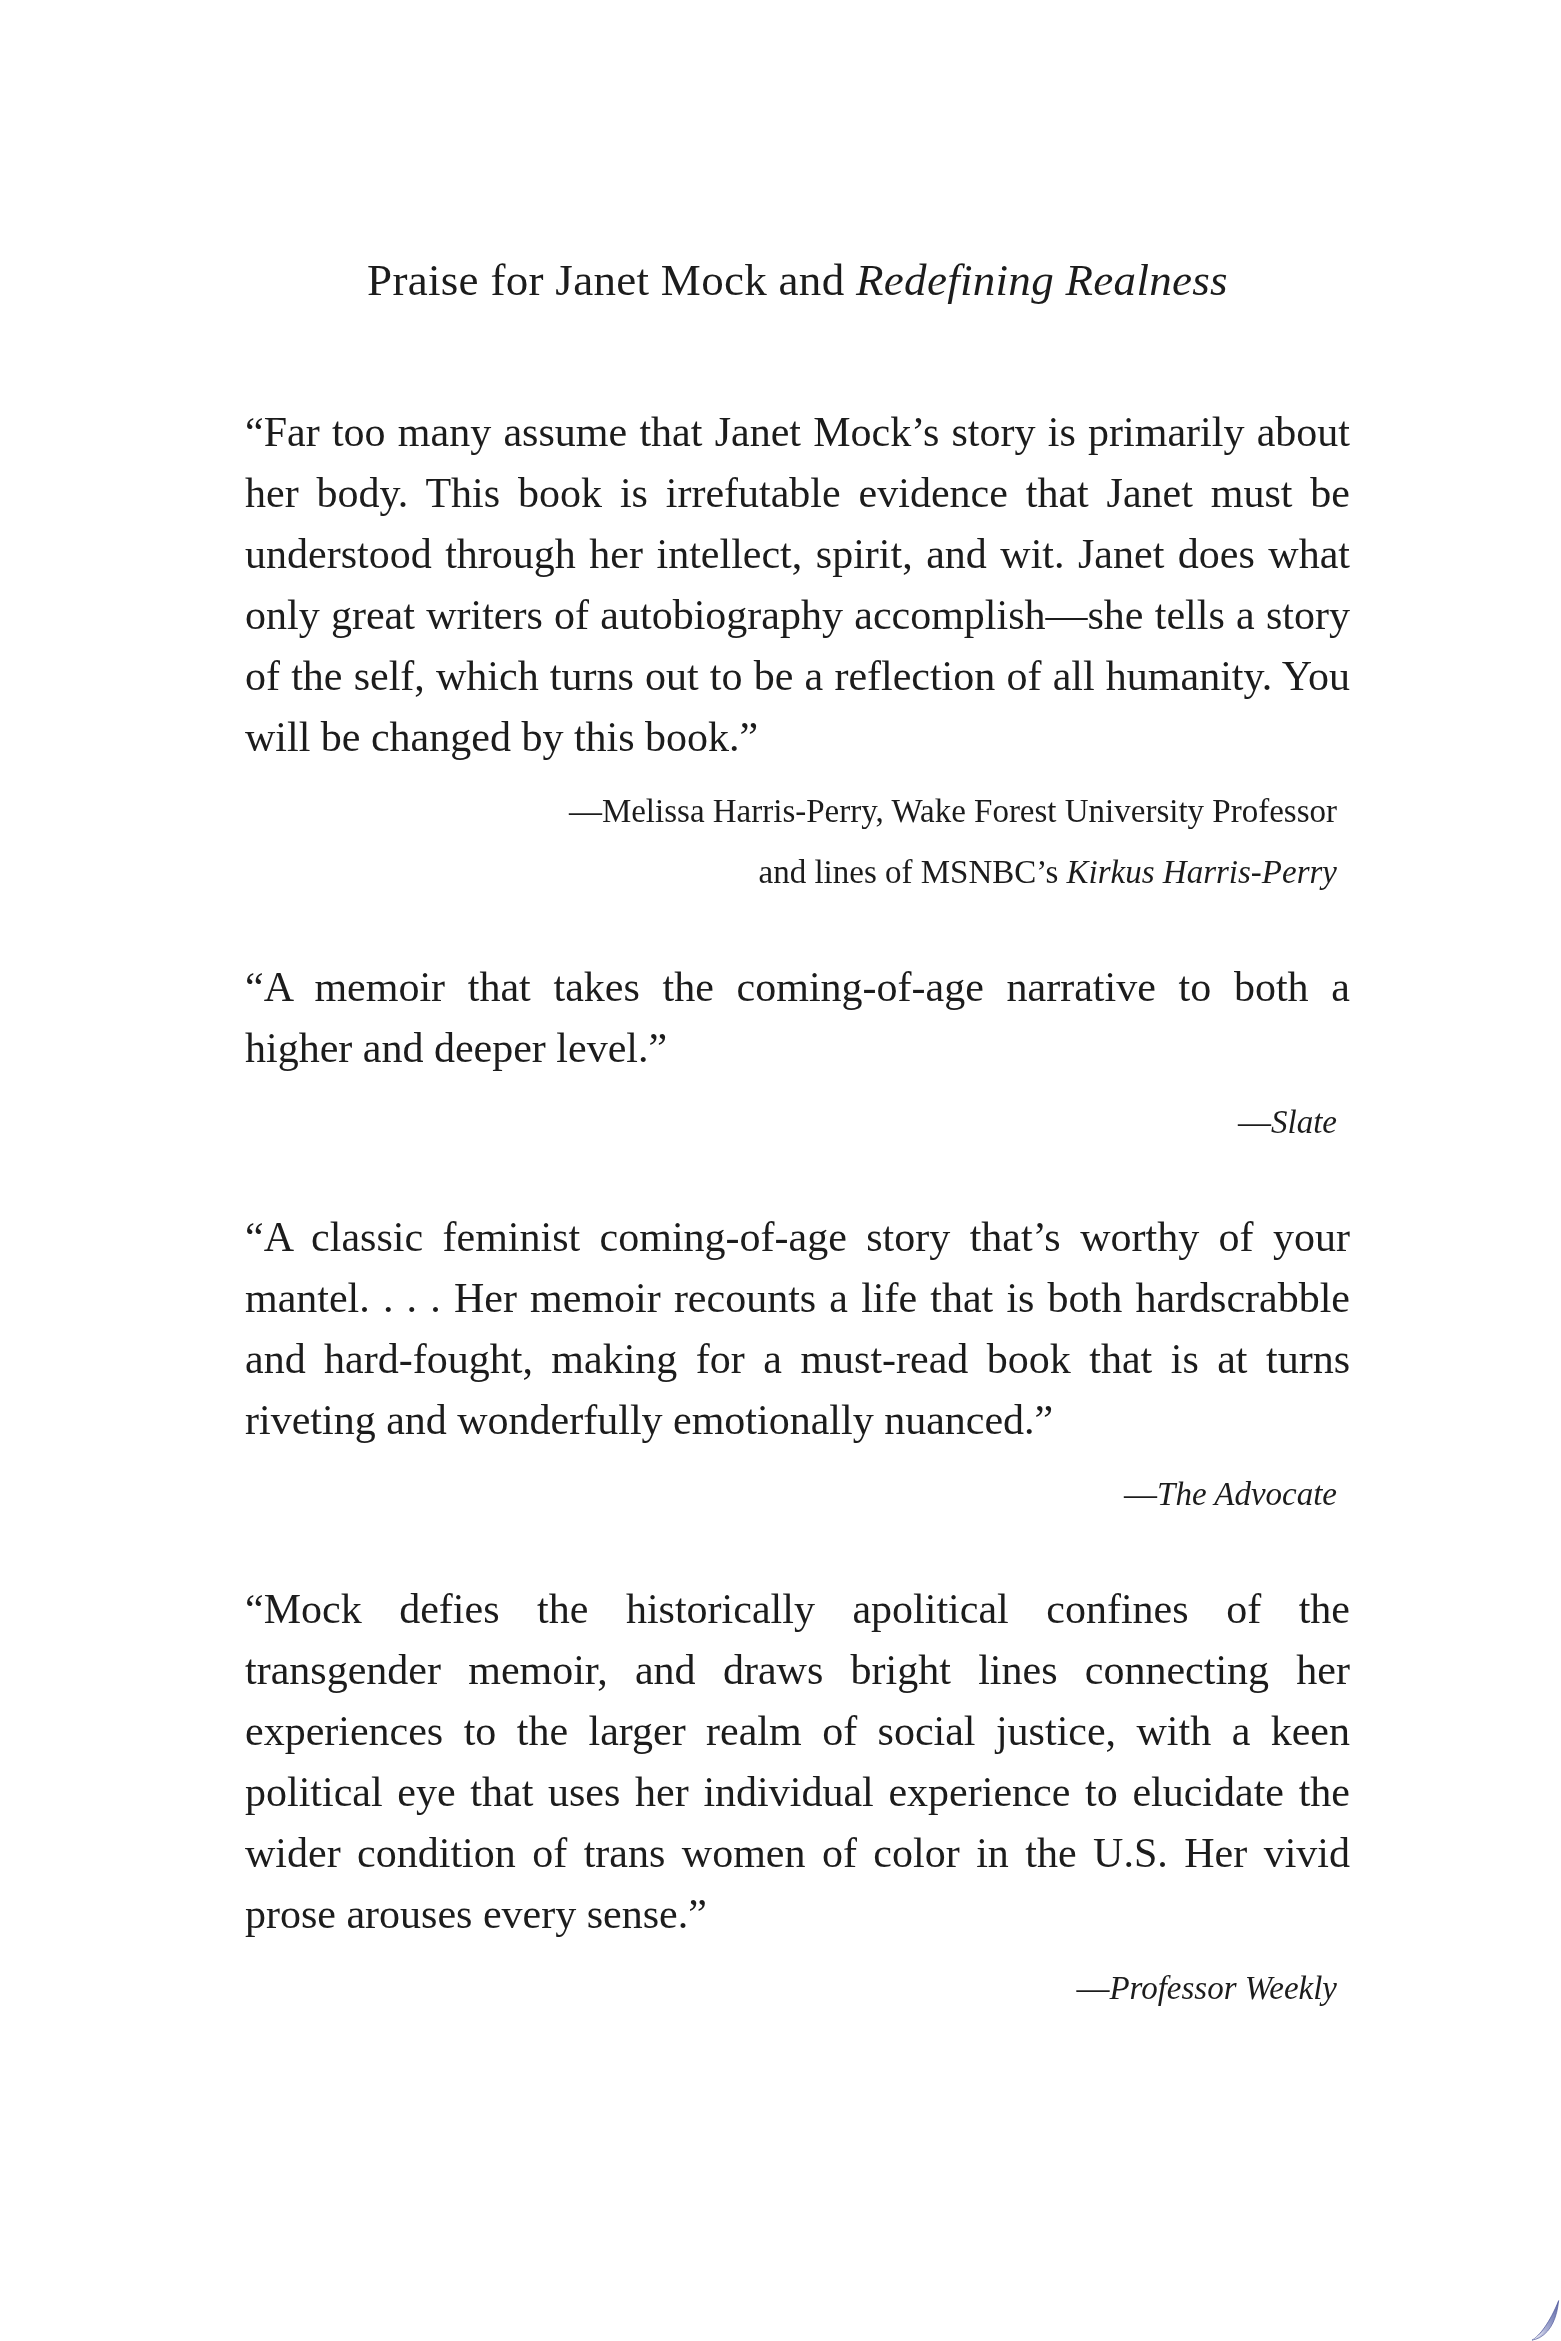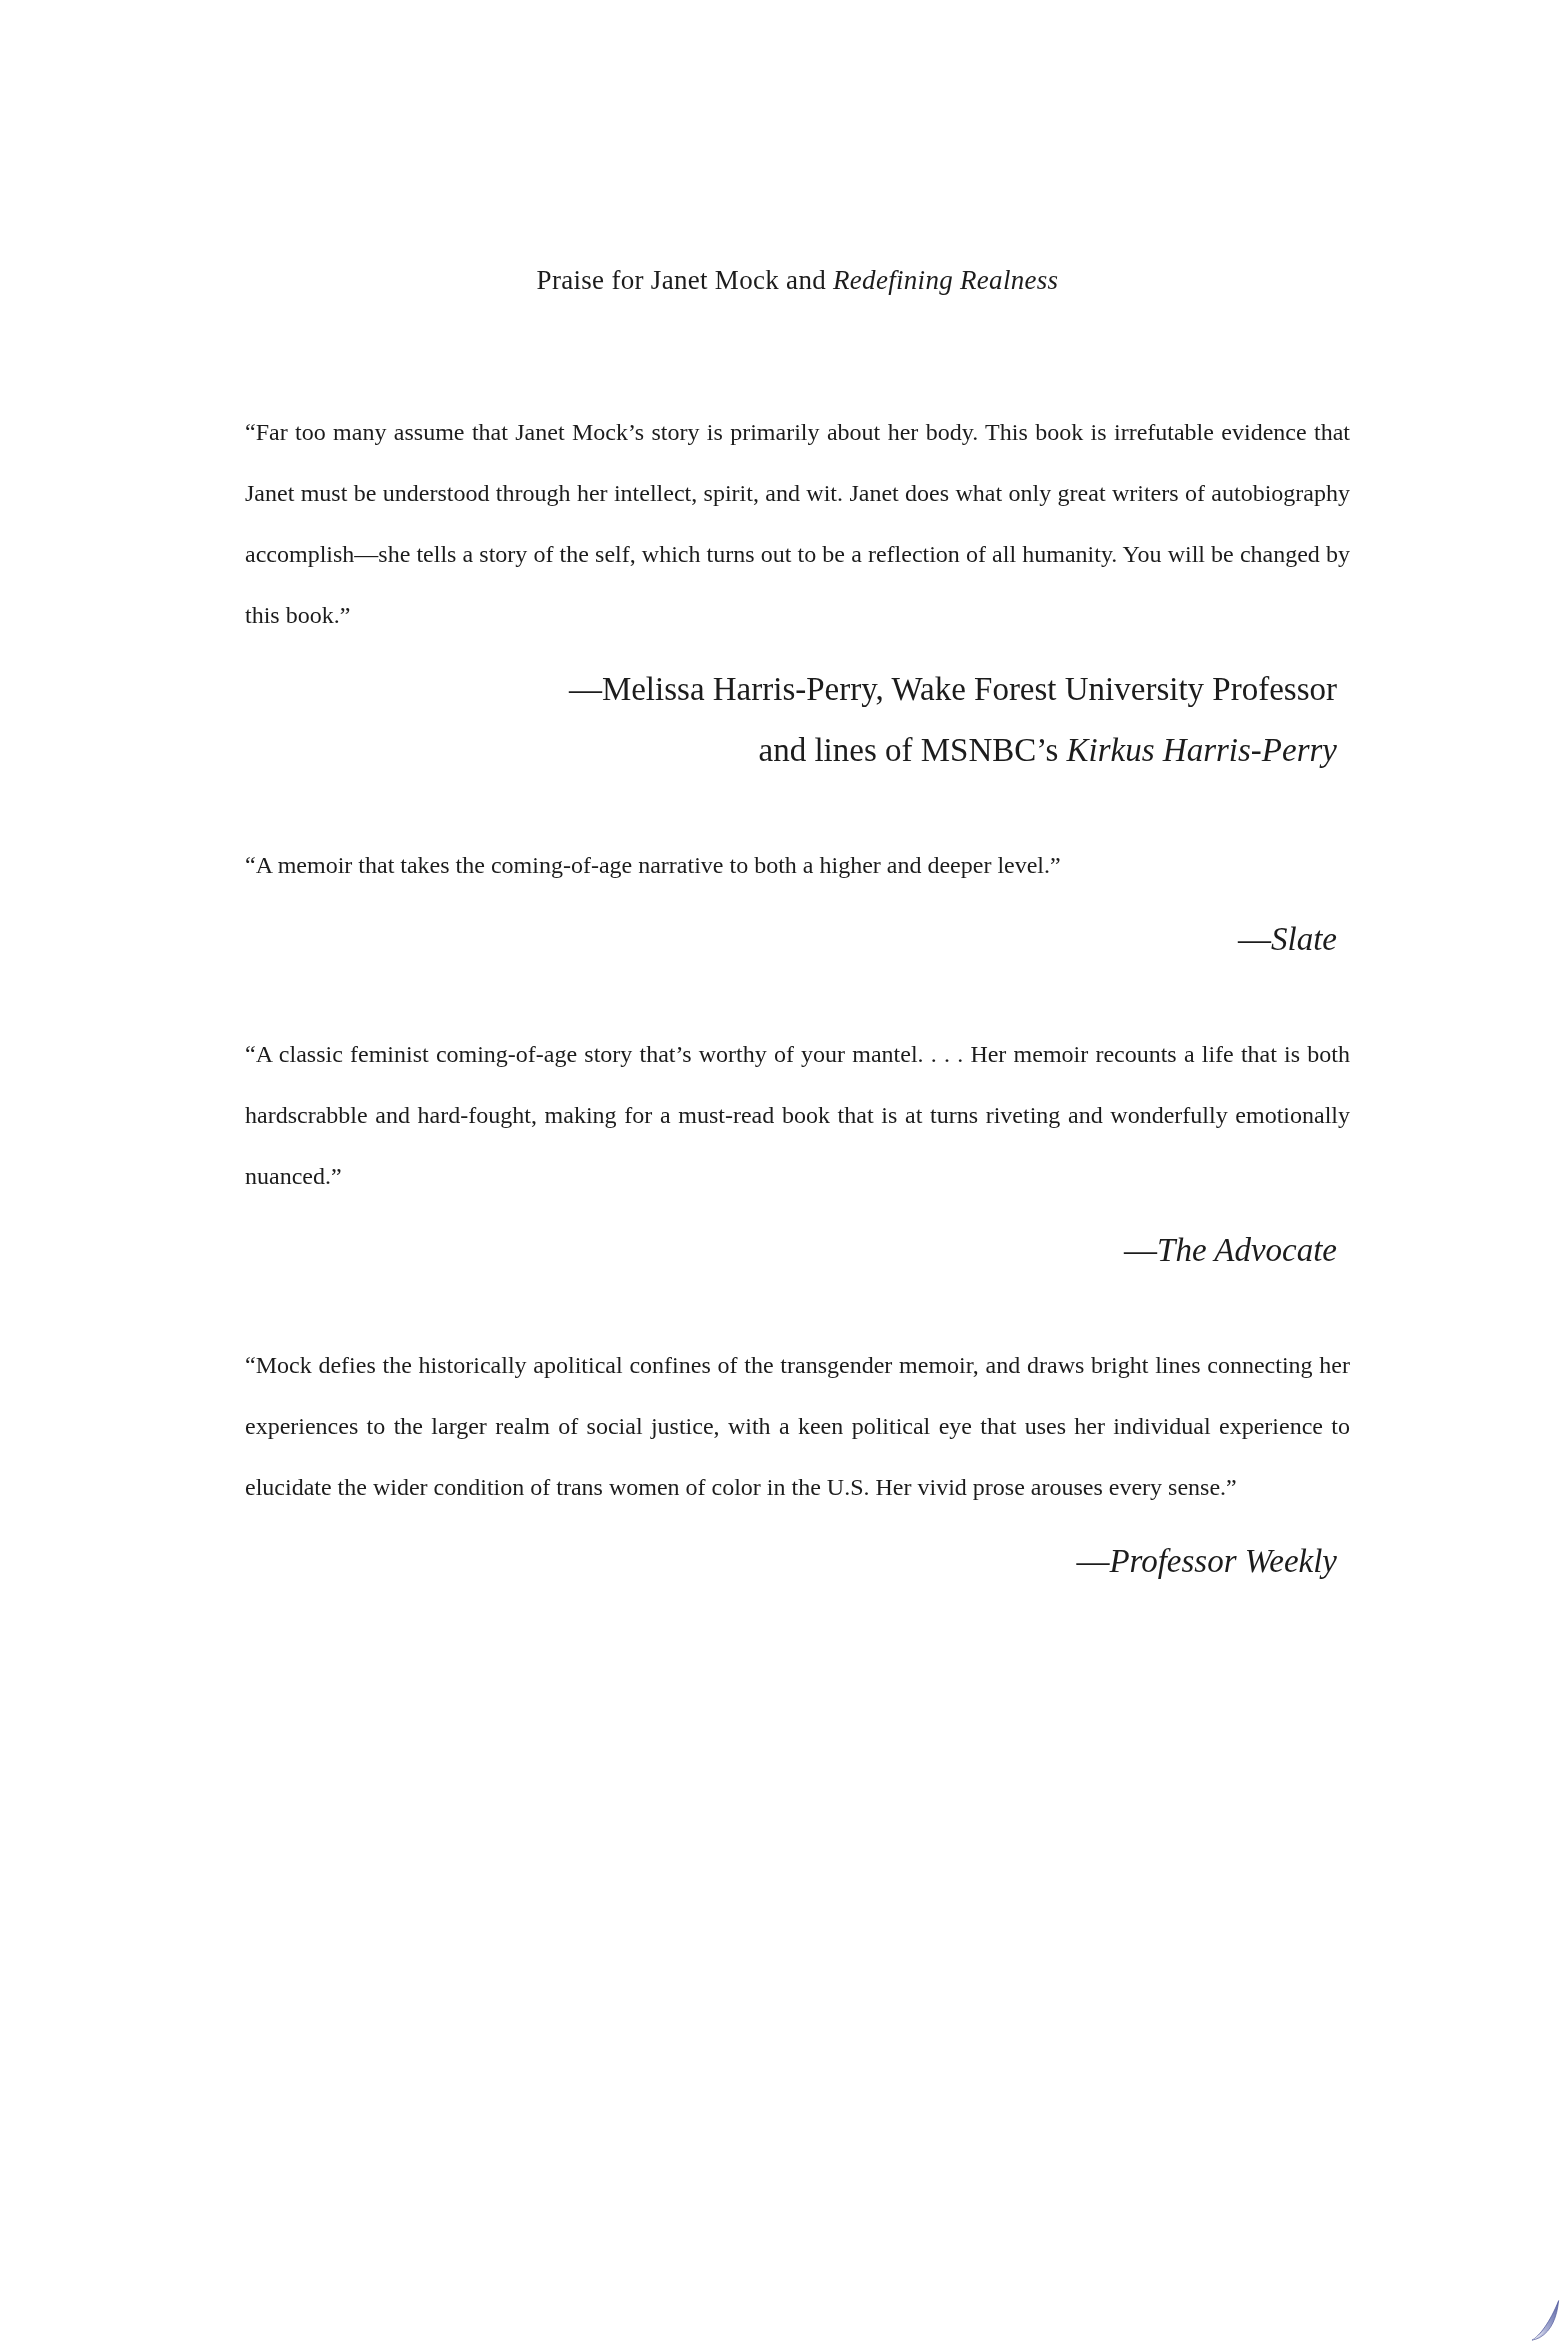--- a/index.html
+++ b/index.html
@@ -16,39 +16,39 @@
     overflow: hidden;
   }
   .content {
     position: absolute;
     top: 0;
     left: 245px;
     width: 1105px;
     padding-top: 250px;
   }
   .title {
-    font-size: 27px;
+    font-size: 45px;
     font-weight: 400;
     text-align: center;
     margin: 0 0 91px 0;
     line-height: 61px;
     letter-spacing: 0.3px;
     white-space: nowrap;
   }
   .title em, .attribution em, .quote-text em {
     font-style: italic;
   }
   .quote-block {
     margin: 0;
   }
   .quote-block + .quote-block {
     margin-top: 54px;
   }
   .quote-text {
-    font-size: 24px;
+    font-size: 42px;
     line-height: 61px;
     text-align: justify;
     margin: 0;
   }
   .attribution {
     font-size: 33px;
     line-height: 61px;
     text-align: right;
     margin: 13px;
   }

